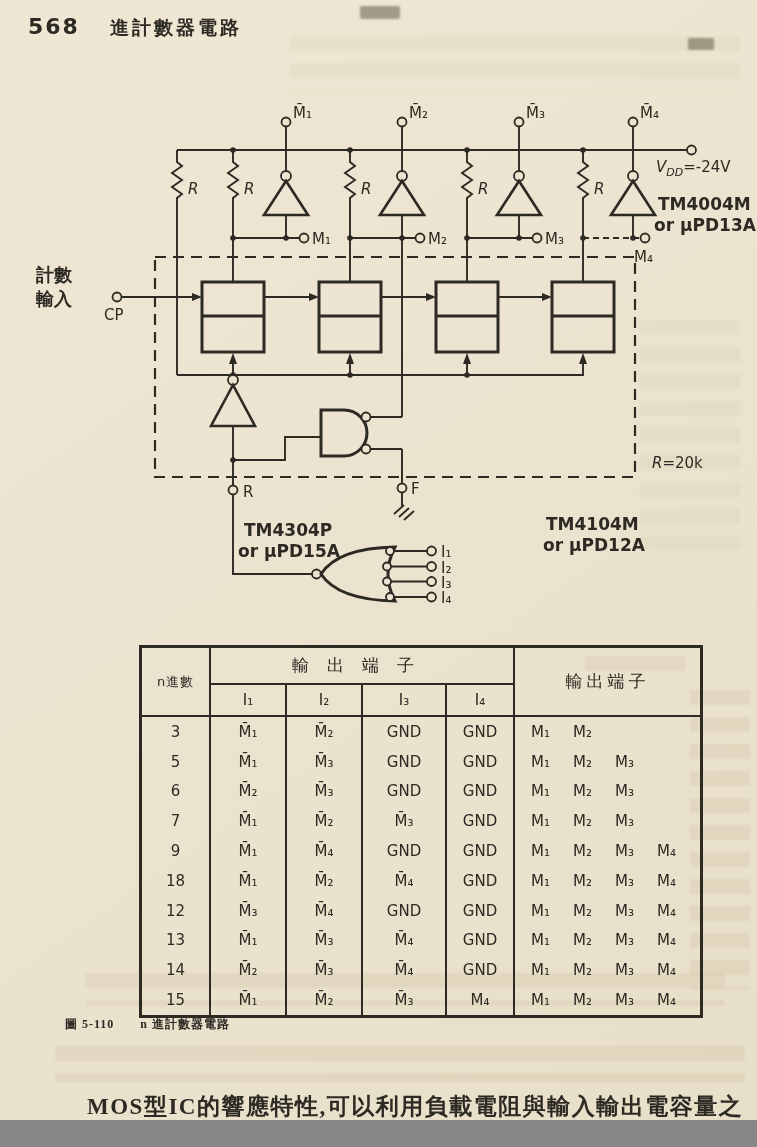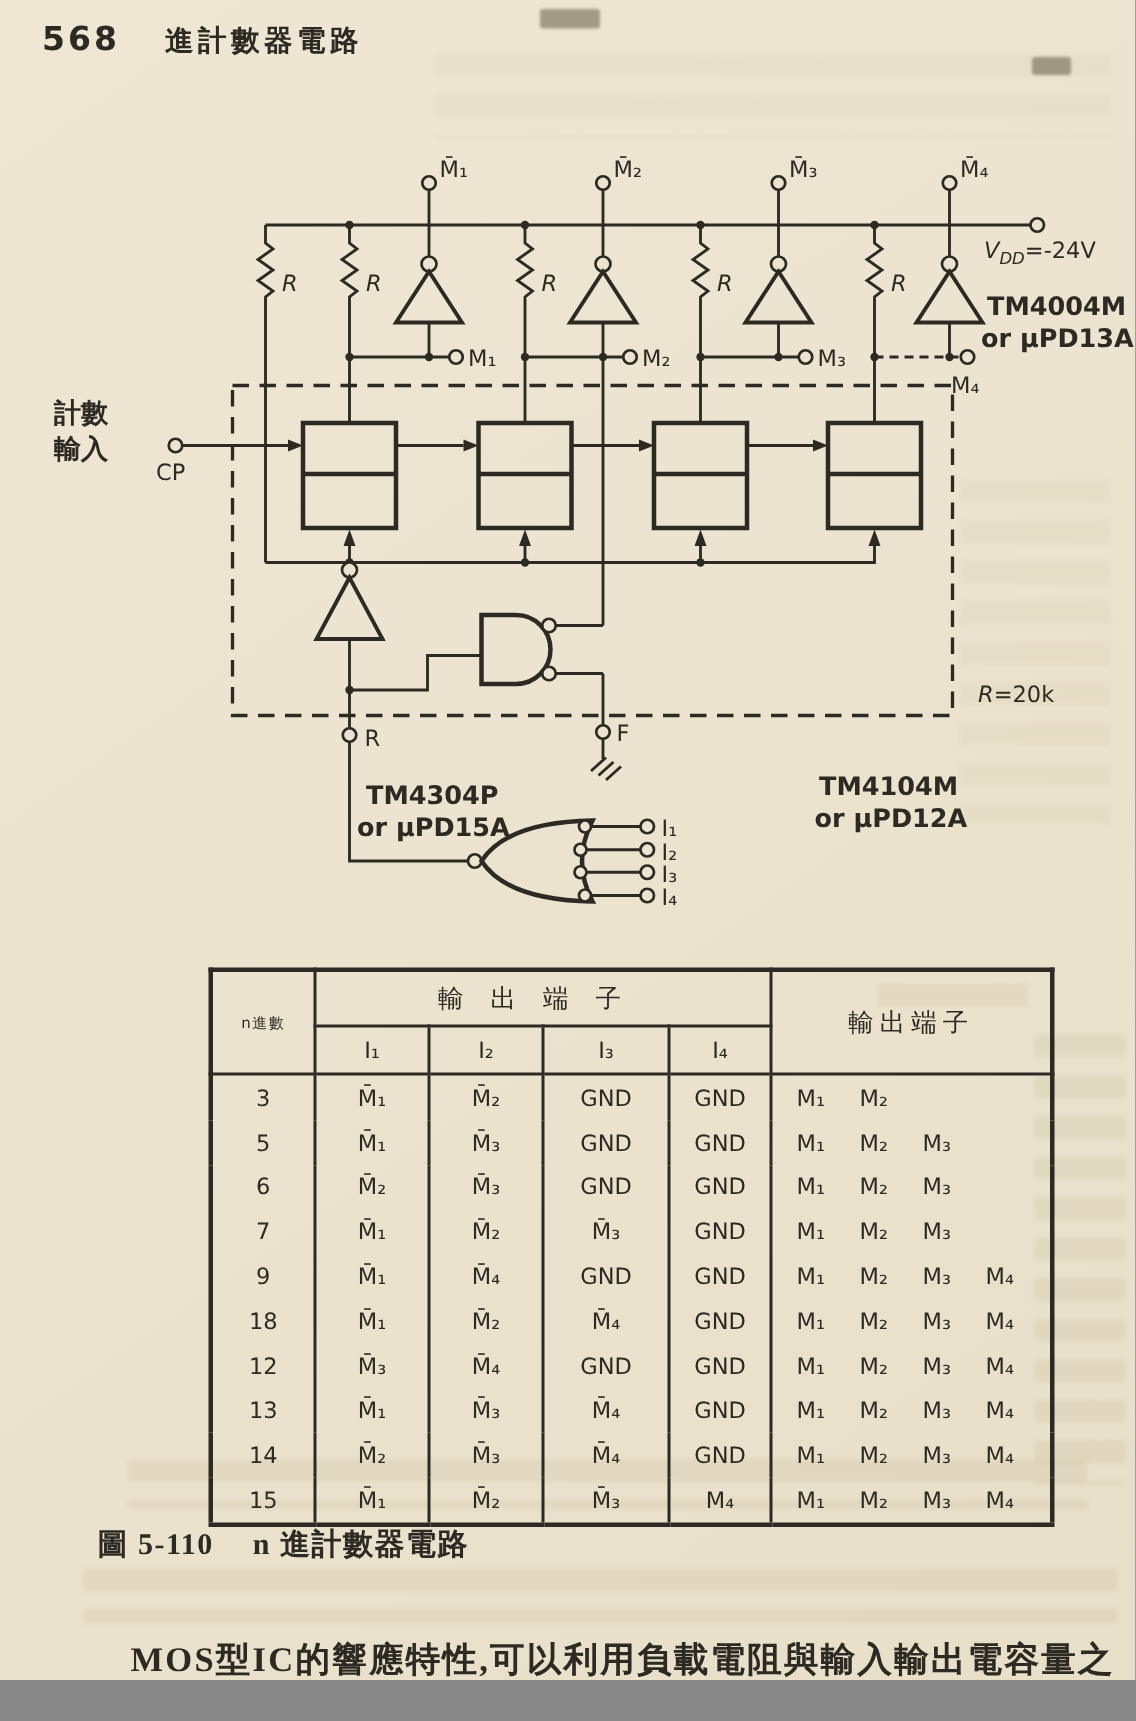--- a/index.html
+++ b/index.html
@@ -26,33 +26,33 @@
   svg .cjk{font-size:18px;font-weight:600;}
   svg .it{font-style:italic;}
   .dtable{
     position:absolute;left:139px;top:645px;border-collapse:collapse;table-layout:fixed;
     font-size:15px;color:#2d2a23;
   }
   .dtable,
   .dtable th,.dtable td{border:2px solid #2d2a23;}
   .dtable{border-width:3px;}
   .dtable th{font-weight:normal;}
-  .th-n{width:65px;font-size:10px;letter-spacing:1px;}
+  .th-n{width:65px;font-size:13px;letter-spacing:1px;}
   .col-i{width:72px;}
   .col-i3{width:80px;}
   .col-i4{width:64px;}
   .th-out{width:183px;font-size:17px;letter-spacing:4px;text-align:center;}
   .th-connect{font-size:17px;letter-spacing:18px;height:33px;}
   .th-sub{height:28px;font-size:15px;}
   .dtable tbody td{height:27.8px;text-align:center;border-top:none;border-bottom:none;}
   .dtable tbody tr:last-child td{border-bottom:3px solid #2d2a23;margin-top:25px;}
   .ocell{text-align:left !important;padding-left:16px;}
   .ocell span{display:inline-block;width:42px;}
   .caption{position:absolute;left:65px;top:1016px;display:flex;gap:26px;
-    font-family:"Liberation Serif","DejaVu Serif",serif;font-size:20px;font-weight:600;letter-spacing:1px;}
+    font-family:"Liberation Serif","DejaVu Serif",serif;font-size:12px;font-weight:600;letter-spacing:1px;}
   .bodytext{position:absolute;left:87px;top:1091px;width:670px;
     font-family:"Liberation Serif","DejaVu Serif",serif;font-size:23px;font-weight:600;letter-spacing:1.5px;}
   .ghost{position:absolute;opacity:.55;filter:blur(1.3px);
     background:repeating-linear-gradient(to bottom,rgba(148,124,82,.16) 0 15px,rgba(148,124,82,0) 15px 27px);}
   .ghost.light{opacity:.35;}
   .smudge{position:absolute;background:rgba(70,62,45,.45);filter:blur(1.2px);border-radius:2px;}
 </style>
 </head>
 <body>
 

